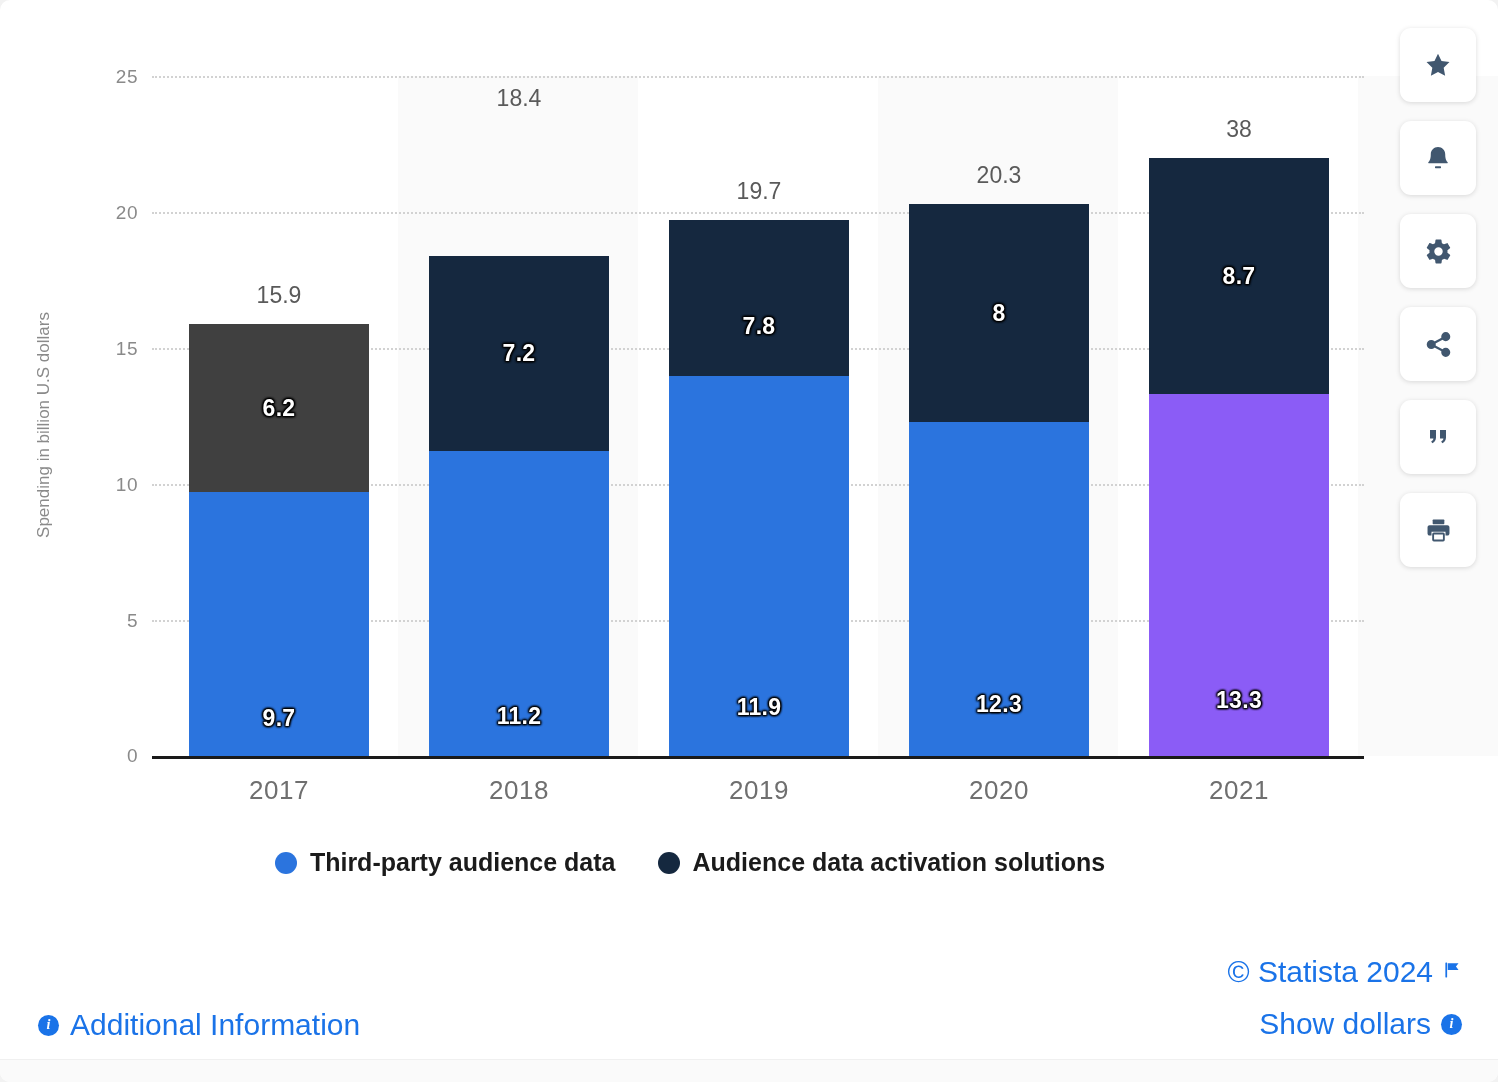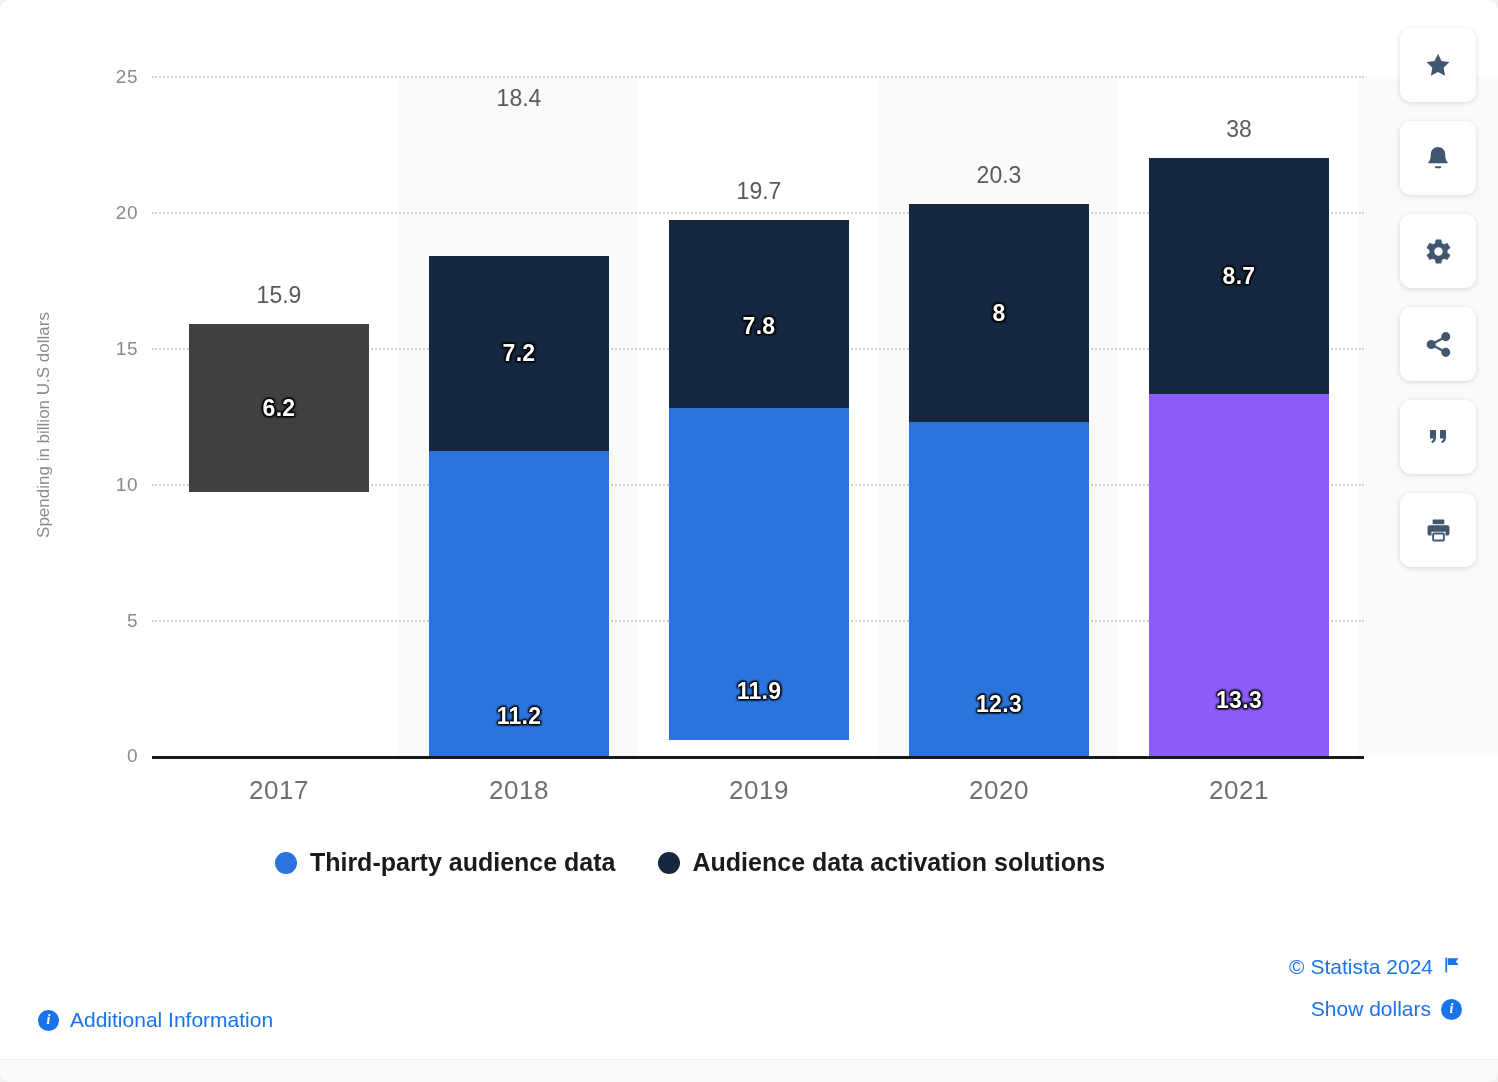--- a/index.html
+++ b/index.html
@@ -197,21 +197,21 @@
     flex-direction: column;
     align-items: flex-end;
     gap: 18px;
   }
   .foot-row {
     display: flex;
     align-items: center;
     gap: 10px;
   }
   .foot-link {
-    font-size: 21px;
+    font-size: 30px;
     color: #1a73e8;
     white-space: nowrap;
     text-align: right;
   }
   .info-badge {
     width: 21px;
     height: 21px;
     border-radius: 50%;
     background: #1a73e8;
     color: #fff;
@@ -251,38 +251,41 @@
     <div id="y-axis-title">Spending in billion U.S dollars</div>
 
     <div id="axis-baseline"></div>
   </div>
 
   <div class="bar-stack" style="left:189px;height:432px;">
     <div class="total-label" style="top:-42px;">15.9</div>
     <div class="seg" style="bottom:264px;height:168px;background:#404040;text-align:right;">
       <span class="seg-label">6.2</span>
     </div>
+    <div class="seg" style="bottom:0;height:264px;background:#2b74de;">
+      <span class="seg-label" style="position:absolute;bottom:24px;">9.7</span>
+    </div>
   </div>
 
   <div class="bar-stack" style="left:429px;height:629px;">
     <div class="total-label" style="top:-42px;">18.4</div>
     <div class="seg" style="bottom:305px;height:195px;background:#15283f;">
       <span class="seg-label">7.2</span>
     </div>
     <div class="seg" style="bottom:0;height:305px;background:#2b74de;">
       <span class="seg-label" style="position:absolute;bottom:26px;">11.2</span>
     </div>
   </div>
 
   <div class="bar-stack" style="left:669px;height:536px;">
     <div class="total-label" style="top:-42px;">19.7</div>
     <div class="seg" style="bottom:324px;height:212px;background:#15283f;">
       <span class="seg-label">7.8</span>
     </div>
-    <div class="seg" style="bottom:16px;height:332px;background:#2b74de;">
+    <div class="seg" style="bottom:0;height:380px;background:#2b74de;">
       <span class="seg-label" style="position:absolute;bottom:35px;">11.9</span>
     </div>
   </div>
 
   <div class="bar-stack" style="left:909px;height:552px;">
     <div class="total-label" style="top:-42px;">20.3</div>
     <div class="seg" style="bottom:334px;height:218px;background:#15283f;">
       <span class="seg-label">8</span>
     </div>
     <div class="seg" style="bottom:0;height:334px;background:#2b74de;">

